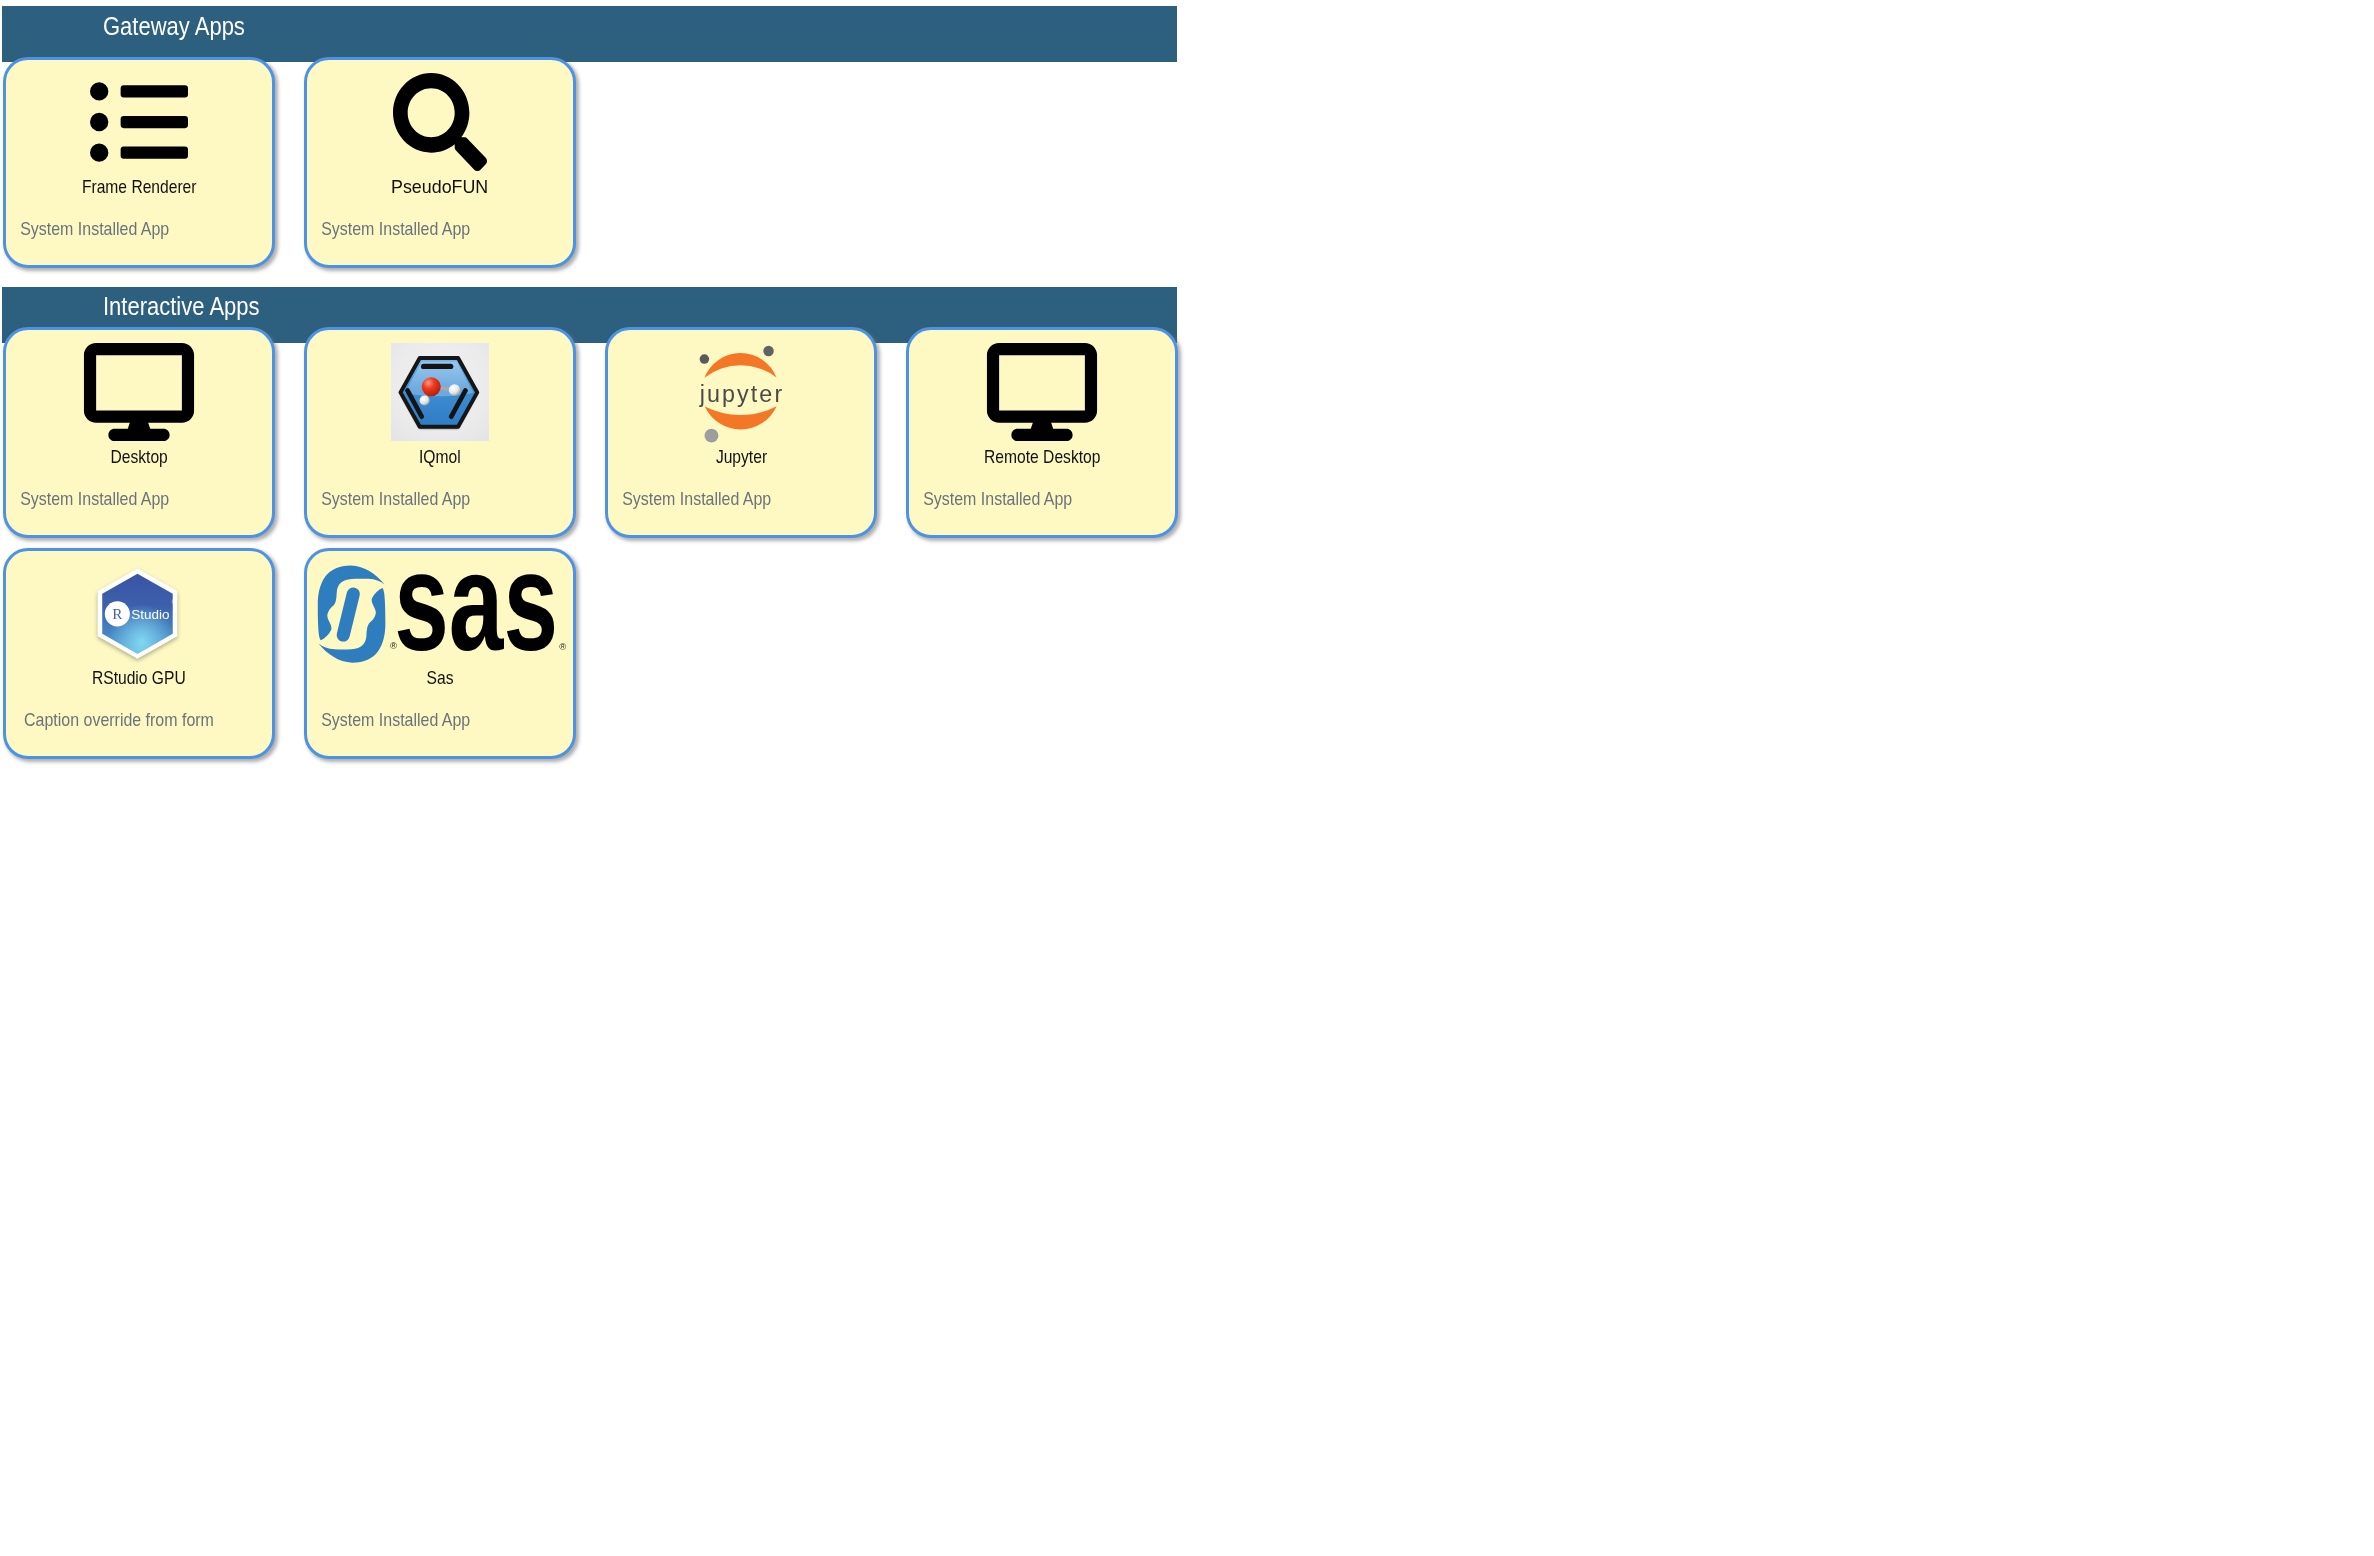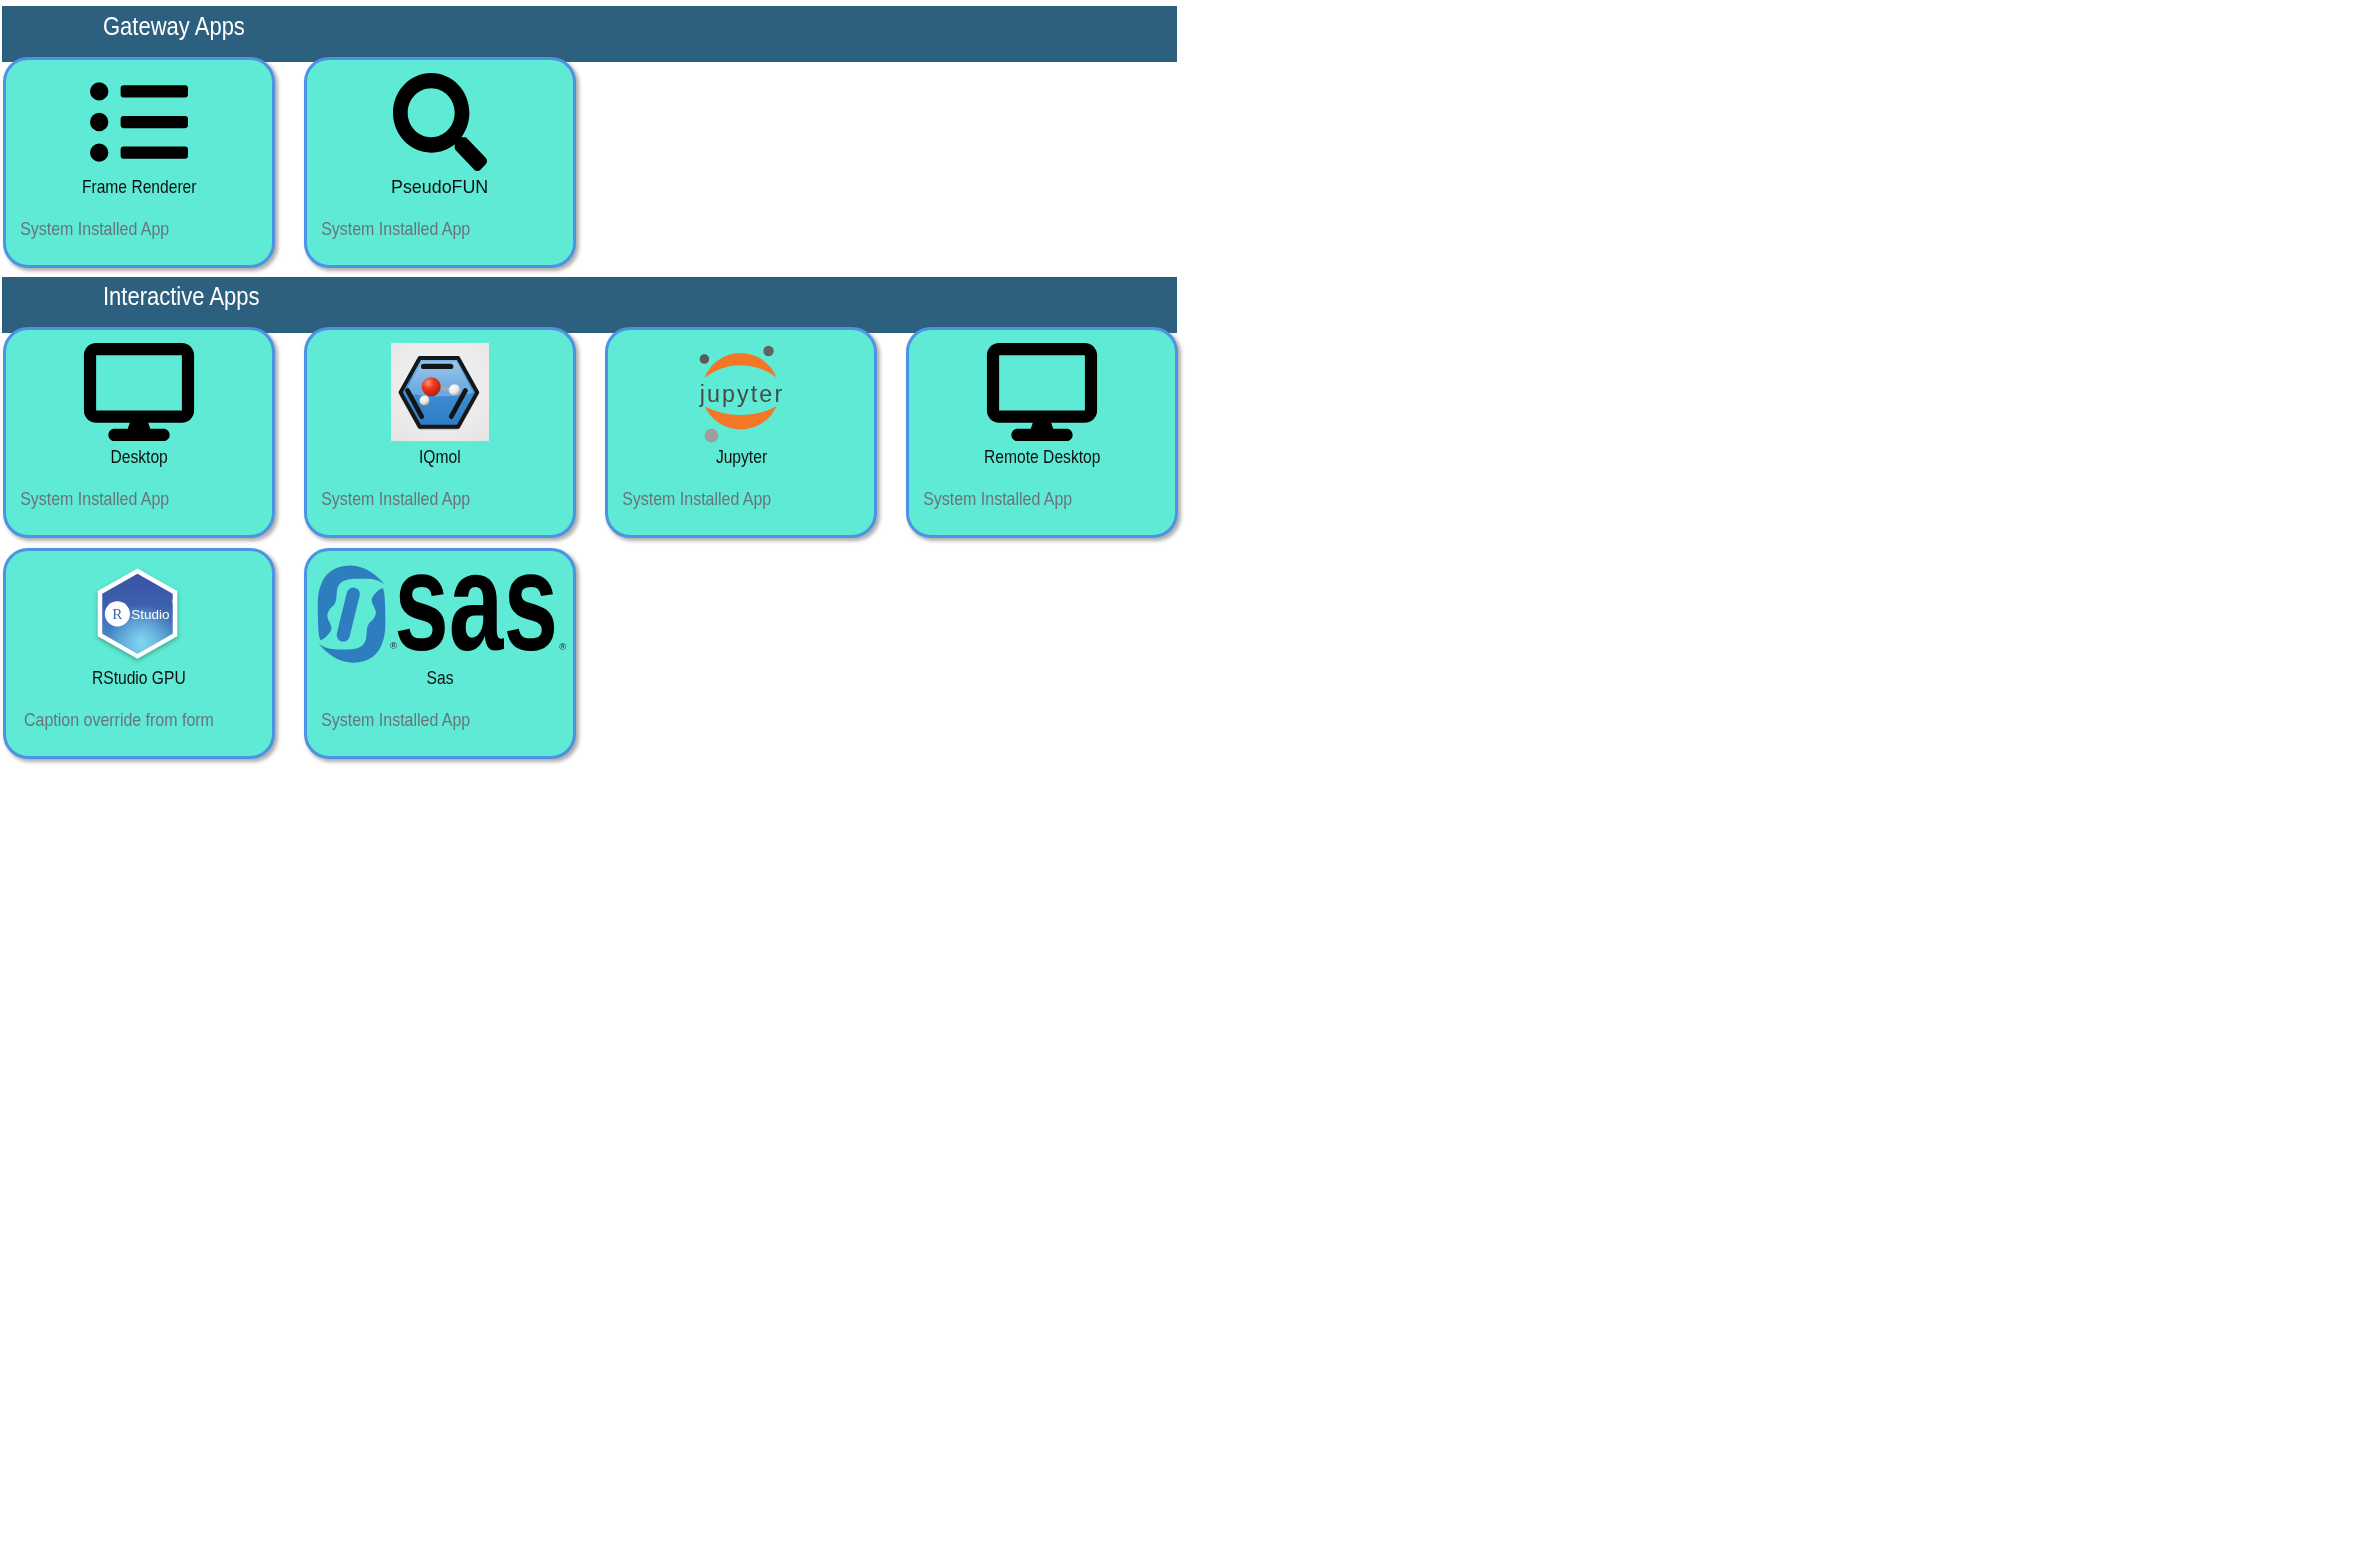--- a/index.html
+++ b/index.html
@@ -1,29 +1,29 @@
 <!DOCTYPE html>
 <html><head>
 <meta charset="utf-8">
 <style>
 *{margin:0;padding:0;box-sizing:border-box}
 html,body{width:1187px;height:778px;background:#fff;font-family:"Liberation Sans",sans-serif;position:relative;overflow:hidden}
 .bar{position:absolute;left:1.9px;width:1175px;height:56px;background:#2d5f7e}
 .bar span{position:absolute;left:101px;top:8px;line-height:1;font-size:25px;color:#fff;white-space:nowrap;transform:scaleX(.88);transform-origin:0 0}
-.card{position:absolute;width:272px;height:211px;background:#5eead4;border:3.8px solid #4d93e4;border-radius:25px;box-shadow:2.4px 2.9px 3.8px rgba(110,110,110,.55)}
+.card{position:absolute;width:272px;height:211px;background:#fef9c3;border:3.8px solid #4d93e4;border-radius:25px;box-shadow:2.4px 2.9px 3.8px rgba(110,110,110,.55)}
 .ic{position:absolute;top:12.5px;left:50%;transform:translateX(-50%)}
 .t{position:absolute;top:118px;left:0;width:100%;text-align:center;font-size:18.6px;line-height:1;color:#111;white-space:nowrap}.t>i,.c>i{display:inline-block;font-style:normal;transform:scaleX(.84)}
 .c{position:absolute;top:159px;left:0;width:100%;text-align:left;font-size:19px;line-height:1;color:#6a737b;white-space:nowrap}
 </style>
 </head>
 <body>
 <div class="bar" style="top:5.7px">
     <span>Gateway Apps</span>
   </div>
-<div class="bar" style="top:277px">
+<div class="bar" style="top:287px">
     <span style="top:6.6px">Interactive Apps</span>
   </div>
 
 <div class="card" style="left:2.9px;top:57px">
   <svg class="ic" width="98" height="98" viewBox="0 0 512 512">
       <path fill="#000" d="M48 48a48 48 0 1 0 48 48 48 48 0 0 0-48-48zm0 160a48 48 0 1 0 48 48 48 48 0 0 0-48-48zm0 160a48 48 0 1 0 48 48 48 48 0 0 0-48-48zm448 16H176a16 16 0 0 0-16 16v32a16 16 0 0 0 16 16h320a16 16 0 0 0 16-16v-32a16 16 0 0 0-16-16zm0-320H176a16 16 0 0 0-16 16v32a16 16 0 0 0 16 16h320a16 16 0 0 0 16-16V80a16 16 0 0 0-16-16zm0 160H176a16 16 0 0 0-16 16v32a16 16 0 0 0 16 16h320a16 16 0 0 0 16-16v-32a16 16 0 0 0-16-16z"></path>
     </svg>
   <div class="t"><i>Frame Renderer</i></div>
   <div class="c"><i>System Installed App</i></div>
 </div>

